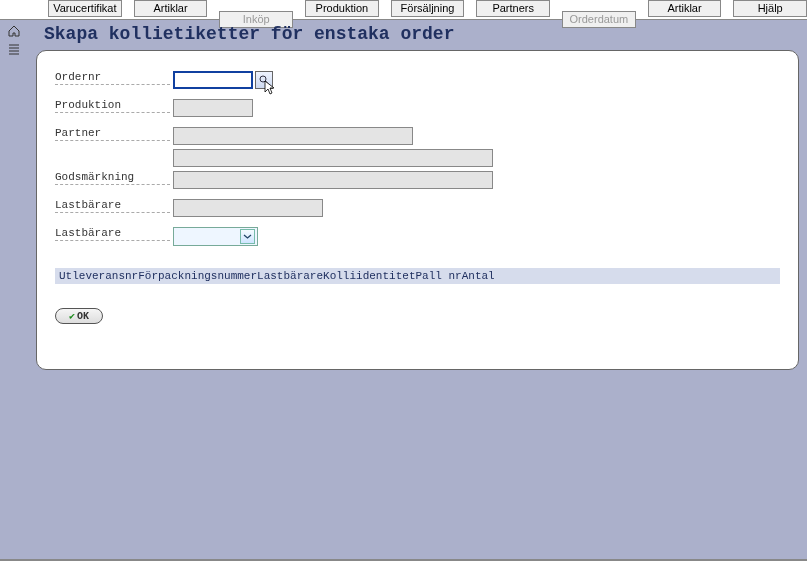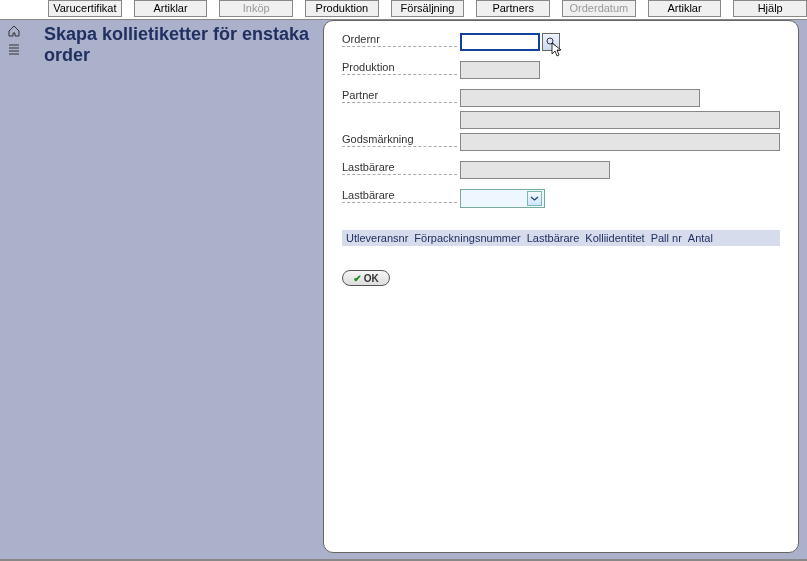--- a/index.html
+++ b/index.html
@@ -1,39 +1,39 @@
 <!DOCTYPE html>
 <html><head>
 <meta charset="utf-8">
 <style>
   * { box-sizing: border-box; margin: 0; padding: 0; }
   html, body { width: 807px; height: 561px; font-family: Arial, sans-serif; font-size: 11px; overflow: hidden; }
   body { background: #abb0cb; display: flex; flex-direction: column; }
   .topbar { height: 20px; background: #fff; border-bottom: 1px solid #888; display: flex; align-items: flex-start; padding-left: 48px; gap: 12px; }
   .tab { width: 82px; height: 17px; border: 1px solid #888; background: #f0f0f0; text-align: center; line-height: 15px; cursor: pointer; font-size: 11px; color: #000; }
-  .tab.disabled { color: #999; }
+  .tab.disabled { color: #999; margin-top: 11px; }
   .main { flex: 1; display: flex; }
   .sidebar { width: 28px; background: #abb0cb; display: flex; flex-direction: column; align-items: center; padding-top: 4px; gap: 6px; }
   .house-icon svg, .lines-icon svg { display: block; }
-  .content { flex: 1; padding: 0px 8px 8px 8px; display: flex; flex-direction: row; }
+  .content { flex: 1; padding: 0px 8px 8px 8px; display: flex; flex-direction: column; font-family: Liberation Mono, monospace; }
   .page-title { font-size: 18px; font-weight: bold; color: #203060; padding: 4px 0 6px 8px; }
-  .panel { background: #fff; border: 1px solid #666; border-radius: 10px; padding: 12px 18px 14px 18px; min-height: 320px; position: relative; box-shadow: inset 1px 1px 0 #fff; }
+  .panel { background: #fff; border: 1px solid #666; border-radius: 10px; padding: 20px 18px 14px 18px; min-height: 320px; position: relative; box-shadow: inset 1px 1px 0 #fff; }
   .form-row { display: flex; align-items: center; margin-bottom: 10px; }
   .form-row.tall { margin-bottom: 4px; }
   .label { width: 115px; color: #333; border-bottom: 1px dashed #aaa; padding-bottom: 1px; margin-right: 3px; align-self: flex-start; }
   .label.nolbl { border: none; }
   .tfield { height: 18px; border: 1px solid #888; background: #e4e4e4; display: inline-block; }
   .tfield.white { background: #fff; }
   .ordernr-field { width: 80px; background: #fff; border: 2px solid #1040a0; }
   .lookup-btn { width: 18px; height: 18px; border: 1px solid #666; background: linear-gradient(#eef3ff,#cdd9f0); margin-left: 2px; display: flex; align-items: center; justify-content: center; cursor: pointer; position: relative; }
   .lookup-btn svg { display: block; }
   .cursor-pointer { position: absolute; left: 8px; top: 8px; pointer-events: none; }
   .dropdown { width: 85px; height: 19px; border: 1px solid #7a9; background: #eef6ff; display: flex; align-items: center; justify-content: flex-end; padding-right: 2px; }
   .dropdown .chev { width: 15px; height: 15px; border: 1px solid #7ba; background: linear-gradient(#f4fbff,#cfe5ff); display: flex; align-items: center; justify-content: center; }
-  .table-header { margin-top: 22px; background: #d6dcec; padding: 2px 4px; display: flex; gap: 6px; color: #203060; }
+  .table-header { margin-top: 22px; background: #d6dcec; padding: 2px 4px; display: flex; color: #203060; }
   .table-header span { white-space: nowrap; font-size: 11px; }
   .ok-btn { margin-top: 24px; width: 48px; height: 16px; border: 1px solid #555; border-radius: 9px; background: linear-gradient(#f5f5f5,#ddd); display: flex; align-items: center; justify-content: center; gap: 2px; cursor: pointer; font-size: 10px; font-weight: bold; color: #333; }
   .ok-btn .check { color: #1a8a1a; font-weight: bold; }
   .partner-wrap { display: flex; flex-direction: column; gap: 4px; }
   .bottom-border { position: fixed; left: 0; top: 559px; width: 807px; height: 2px; background: #888; }
 </style>
 </head>
 <body>
 
 <div class="topbar">

